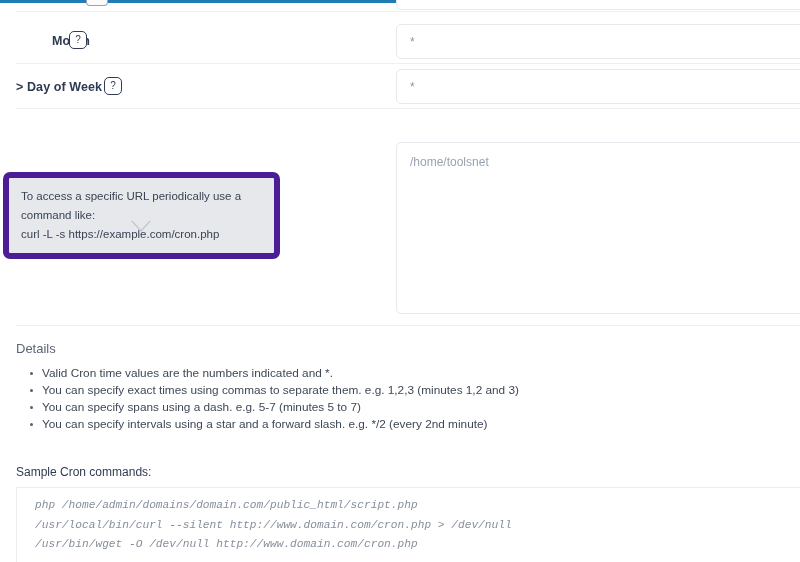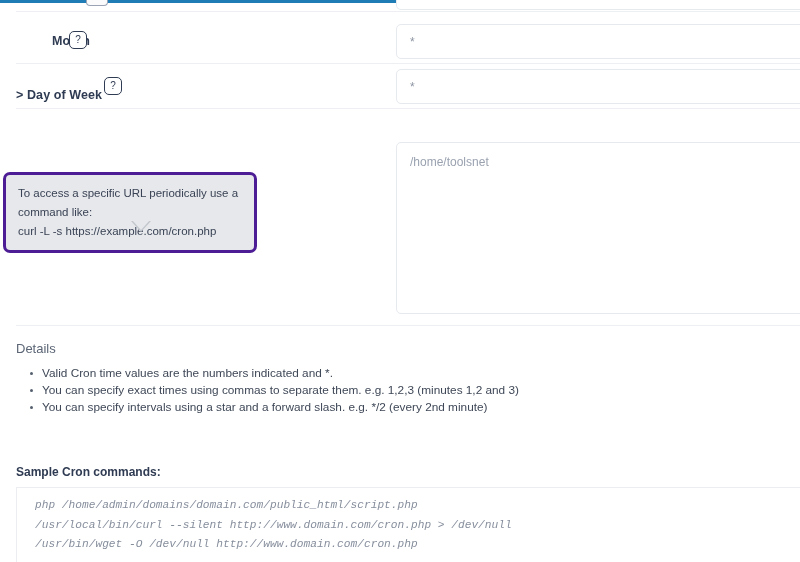--- a/index.html
+++ b/index.html
@@ -107,24 +107,24 @@
     outline: none;
     resize: none;
     line-height: 16px;
   }
 
   
   .tooltip {
     position: absolute;
     left: 3px;
     top: 172px;
-    width: 254px;
+    width: 277px;
     box-sizing: border-box;
     background: #e6e8eb;
-    border: 3px solid #4c1d95;
+    border: 6px solid #4c1d95;
     border-radius: 7px;
     padding: 9px 12px 9px 12px;
     font-size: 11.5px;
     line-height: 19px;
     color: #3a4355;
   }
   .tooltip-arrow-outer {
     position: absolute;
     left: 131px;
     top: 221px;
@@ -180,21 +180,21 @@
     border-radius: 50%;
     background: #55606f;
   }
 
   
   .sample-title {
     position: absolute;
     left: 16px;
     top: 465px;
     font-size: 12px;
-    font-weight: bold;
+    font-weight: normal;
     color: #2f3b52;
   }
   .code-block {
     position: absolute;
     left: 16px;
     top: 487px;
     width: 784px;
     height: 75px;
     box-sizing: border-box;
     border: 1px solid #ebedf0;
@@ -220,21 +220,21 @@
 <div class="top-stub-input"></div>
 
 <div class="row-divider" style="top:11px;"></div>
 
 <div class="field-label" style="left:16px; top:34px;padding-left:36px;">Month</div>
 <button class="help-btn" style="left:69px; top:31px;">?</button>
 <input class="text-input" style="left: 396px; top: 24px; width: 412px; height: 35px;" value="*">
 
 <div class="row-divider" style="top:63px;"></div>
 
-<div class="field-label" style="left:16px; top:80px;margin-top:8px;">&gt; Day of Week</div>
+<div class="field-label" style="left:16px; top:80px;">&gt; Day of Week</div>
 <button class="help-btn" style="left:104px; top:77px;">?</button>
 <input class="text-input" style="left: 396px; top: 69px; width: 412px; height: 35px;" value="*">
 
 <div class="row-divider" style="top:108px;"></div>
 
 <div class="field-label" style="left:16px; top:227px;">Command</div>
 <button class="help-btn" style="left:86px; top:224px;">?</button>
 <textarea class="text-area" style="left: 396px; top: 142px; width: 412px; height: 172px;">/home/toolsnet</textarea>
 
 <div class="row-divider" style="top:325px;"></div>
@@ -243,20 +243,21 @@
   <div>To access a specific URL periodically use a command like:</div>
   <div>curl -L -s https://example.com/cron.php</div>
 </div>
 <div class="tooltip-arrow-outer"></div>
 <div class="tooltip-arrow-inner"></div>
 
 <div class="details-title">Details</div>
 <ul class="details-list">
   <li>Valid Cron time values are the numbers indicated and *.</li>
   <li>You can specify exact times using commas to separate them. e.g. 1,2,3 (minutes 1,2 and 3)</li>
+  <li>You can specify spans using a dash. e.g. 5-7 (minutes 5 to 7)</li>
   <li>You can specify intervals using a star and a forward slash. e.g. */2 (every 2nd minute)</li>
 </ul>
 
 <div class="sample-title">Sample Cron commands:</div>
 <div class="code-block">
   <div class="code-line">php /home/admin/domains/domain.com/public_html/script.php</div>
   <div class="code-line">/usr/local/bin/curl --silent http://www.domain.com/cron.php &gt; /dev/null</div>
   <div class="code-line">/usr/bin/wget -O /dev/null http://www.domain.com/cron.php</div>
 </div>
 

